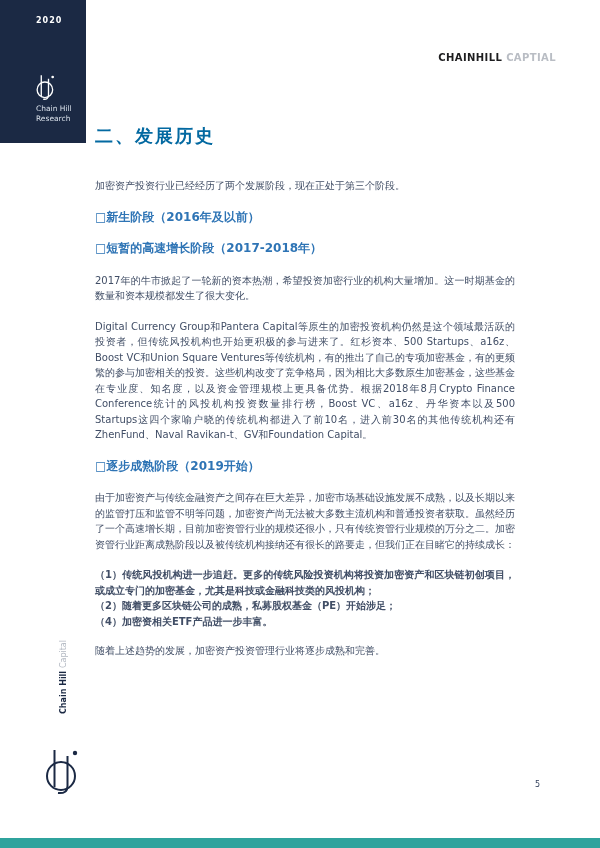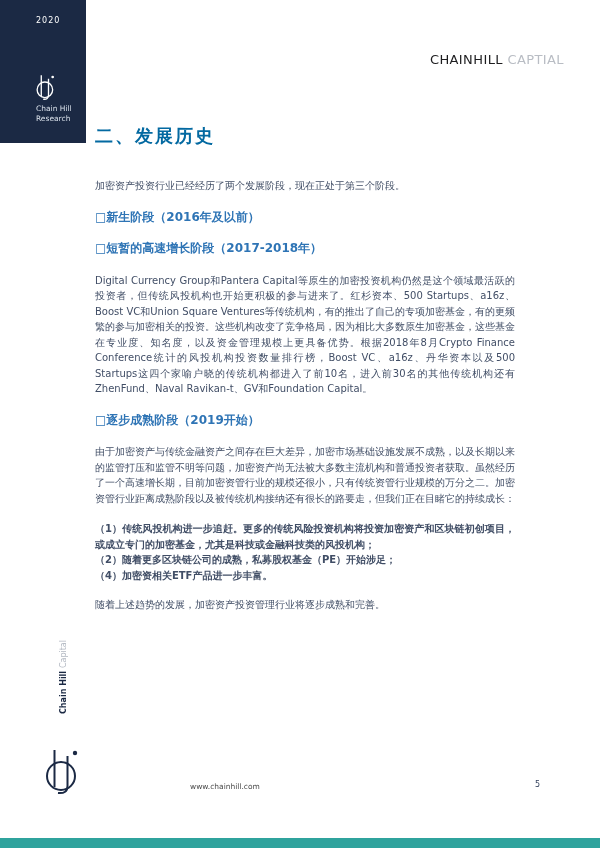--- a/index.html
+++ b/index.html
@@ -3,25 +3,25 @@
 <meta charset="utf-8">
 <style>
   html,body { margin:0; padding:0; background:#e8e8e8; }
   .page {
     position:relative; width:600px; height:848px; background:#ffffff;
     overflow:hidden; font-family:"DejaVu Sans","Liberation Sans",sans-serif;
     margin:0 auto;
   }
   
   .sidebar { position:absolute; left:0; top:0; width:86px; height:143px; background:#1b2944; }
-  .sidebar-year { position:absolute; left:36px; top:16px; font-size:8px; font-weight:normal; letter-spacing:1px; color:#ffffff; }
+  .sidebar-year { position:absolute; left:36px; top:16px; font-size:8px; font-weight:bold; letter-spacing:1px; color:#ffffff; }
   .sidebar-logo { position:absolute; left:33px; top:72px; }
   .sidebar-org { position:absolute; left:36px; top:104px; font-size:7.5px; line-height:10px; color:#d9e0ea; }
   
-  .brand { position:absolute; top:52px; right:36px; font-size:13px; font-weight:normal; letter-spacing:0.4px; white-space:nowrap; }
+  .brand { position:absolute; top:52px; right:44px; font-size:10px; font-weight:bold; letter-spacing:0.4px; white-space:nowrap; }
   .brand-primary { color:#1d1d1f; }
   .brand-secondary { color:#b9bdc4; }
   
   .content { position:absolute; left:95px; top:124px; width:420px; color:#414e66; font-size:10px; line-height:15.5px; text-align:justify; }
   .page-title { font-size:18px; line-height:24px; font-weight:bold; color:#0369a1; letter-spacing:2px; margin:0 0 30px 0; }
   .intro { margin:0 0 14px 0; }
   .section-heading { color:#2e74b5; font-weight:bold; font-size:12px; margin:16px 0 16px 0; }
   .para { margin:0 0 15px 0; }
   .growth-list { margin:0;font-weight:bold; }
   .list-item { margin:0; }
@@ -64,20 +64,21 @@
   </div>
 
   <div class="content">
     <h1 class="page-title">二、发展历史</h1>
 
     <p class="intro">加密资产投资行业已经经历了两个发展阶段，现在正处于第三个阶段。</p>
 
     <h2 class="section-heading">□新生阶段（2016年及以前）</h2>
 
     <h2 class="section-heading">□短暂的高速增长阶段（2017-2018年）</h2>
+    <p class="para">2017年的牛市掀起了一轮新的资本热潮，希望投资加密行业的机构大量增加。这一时期基金的数量和资本规模都发生了很大变化。</p>
     <p class="para">Digital Currency Group和Pantera Capital等原生的加密投资机构仍然是这个领域最活跃的投资者，但传统风投机构也开始更积极的参与进来了。红杉资本、500 Startups、a16z、Boost VC和Union Square Ventures等传统机构，有的推出了自己的专项加密基金，有的更频繁的参与加密相关的投资。这些机构改变了竞争格局，因为相比大多数原生加密基金，这些基金在专业度、知名度，以及资金管理规模上更具备优势。根据2018年8月Crypto Finance Conference统计的风投机构投资数量排行榜，Boost VC、a16z、丹华资本以及500 Startups这四个家喻户晓的传统机构都进入了前10名，进入前30名的其他传统机构还有ZhenFund、Naval Ravikan-t、GV和Foundation Capital。</p>
 
     <h2 class="section-heading">□逐步成熟阶段（2019开始）</h2>
     <p class="para">由于加密资产与传统金融资产之间存在巨大差异，加密市场基础设施发展不成熟，以及长期以来的监管打压和监管不明等问题，加密资产尚无法被大多数主流机构和普通投资者获取。虽然经历了一个高速增长期，目前加密资管行业的规模还很小，只有传统资管行业规模的万分之二。加密资管行业距离成熟阶段以及被传统机构接纳还有很长的路要走，但我们正在目睹它的持续成长：</p>
 
     <div class="growth-list">
       <p class="list-item">（1）传统风投机构进一步追赶。更多的传统风险投资机构将投资加密资产和区块链初创项目，或成立专门的加密基金，尤其是科技或金融科技类的风投机构；</p>
       <p class="list-item">（2）随着更多区块链公司的成熟，私募股权基金（PE）开始涉足；</p>
       <p class="list-item">（4）加密资相关ETF产品进一步丰富。</p>
     </div>
@@ -90,17 +91,16 @@
   </div>
 
   <div class="footer-logo">
     <svg width="42" height="54" viewBox="0 0 42 54">
       <circle cx="19" cy="32" r="14" fill="none" stroke="#1b2944" stroke-width="2"></circle>
       <line x1="12.5" y1="6" x2="12.5" y2="43" stroke="#1b2944" stroke-width="2"></line>
       <path d="M25.5 12 L25.5 42 Q25.5 50 16 49" fill="none" stroke="#1b2944" stroke-width="2"></path>
       <circle cx="33" cy="9" r="2.2" fill="#1b2944"></circle>
     </svg>
   </div>
-  <div class="footer-url">www.chainhill.com</div>
   <div class="page-number">5</div>
   <div class="bottom-bar"></div>
 
 </div>
 
 </body></html>

